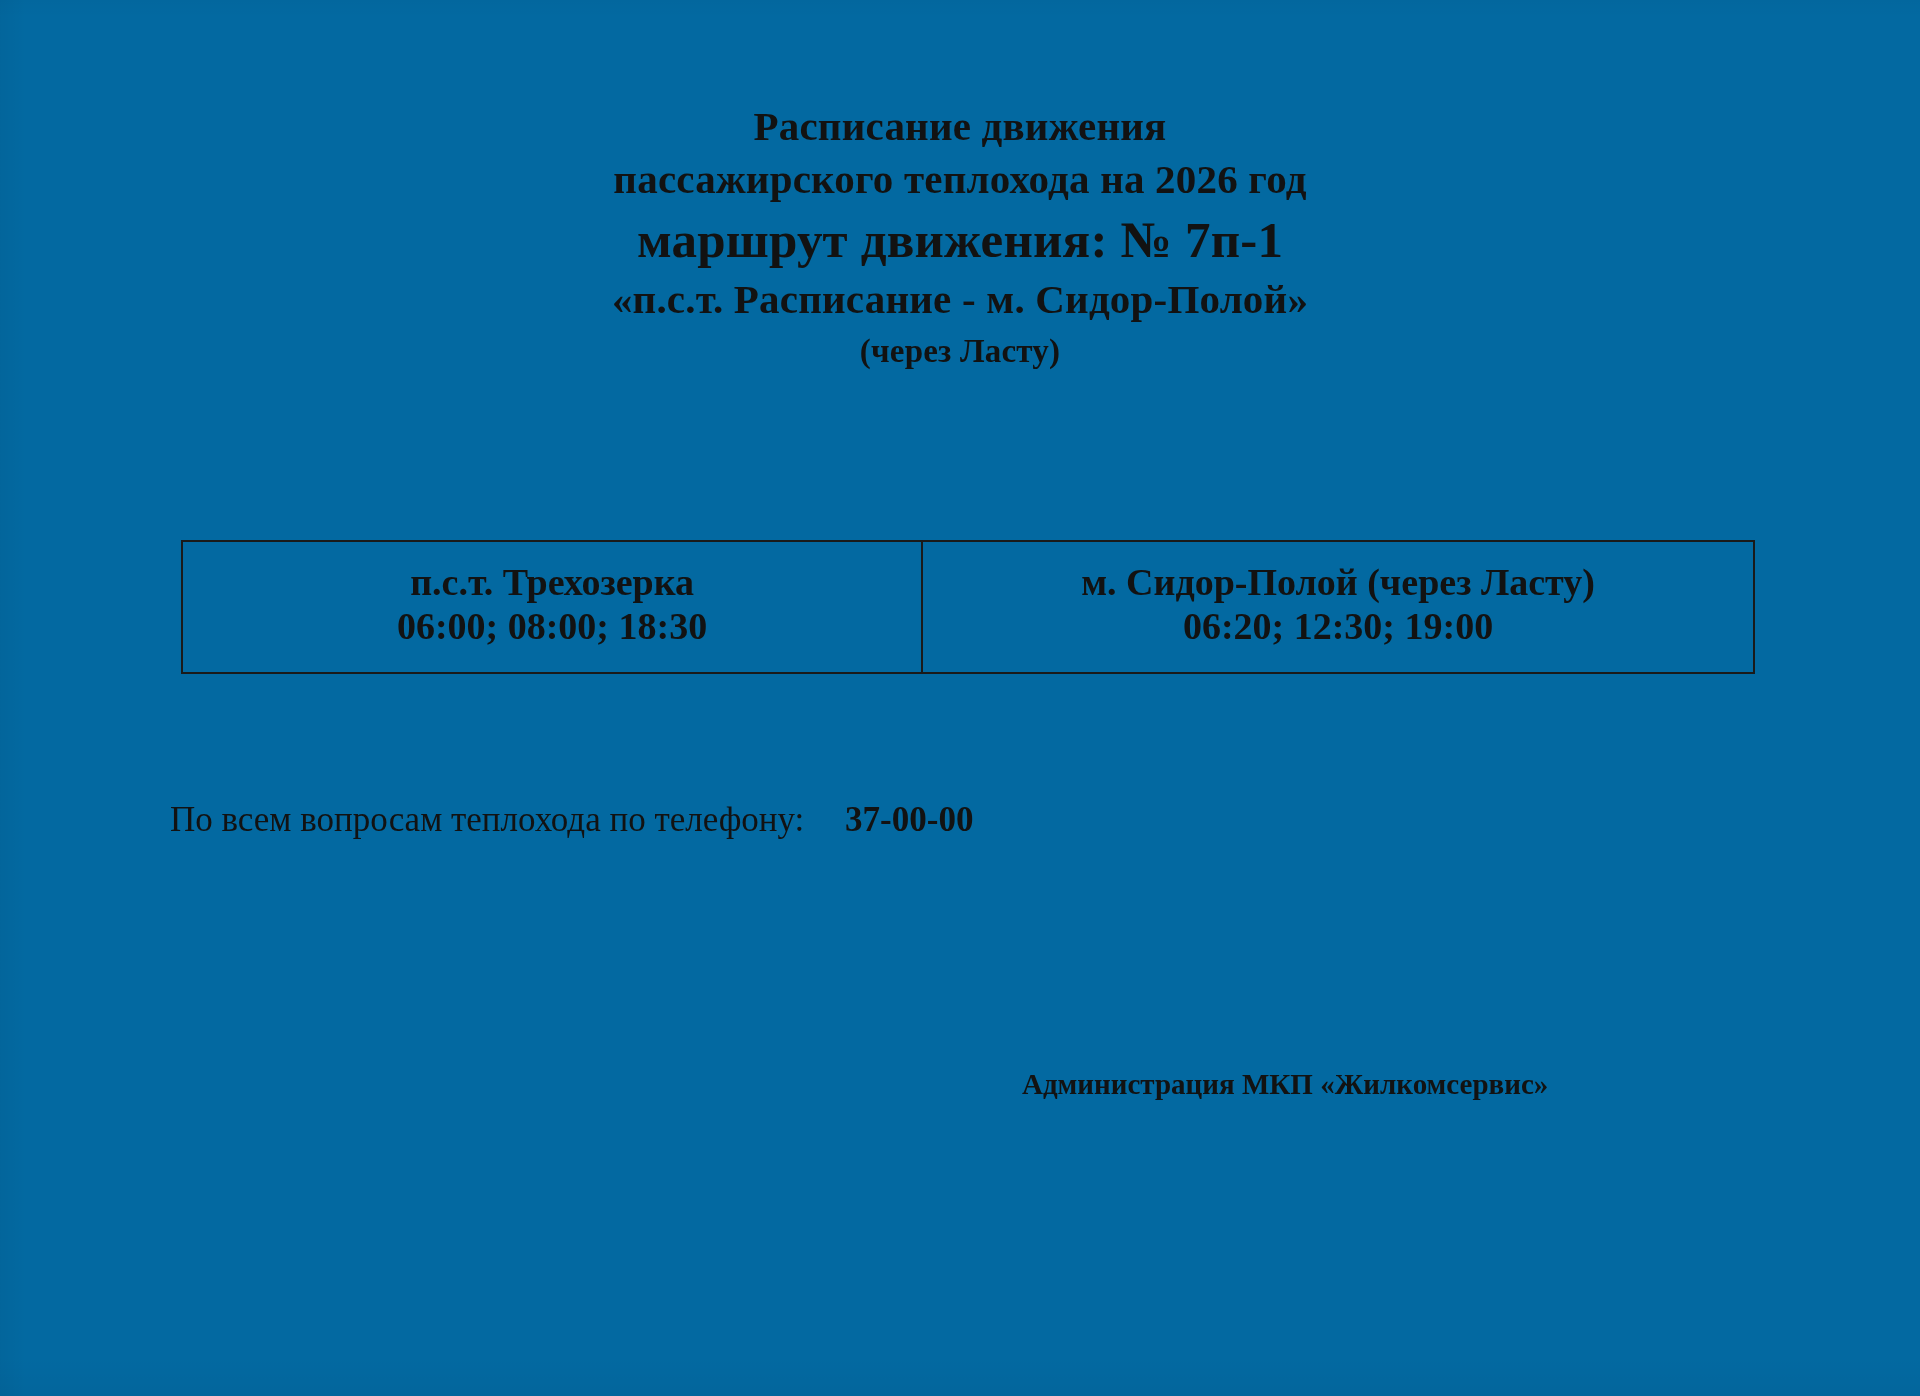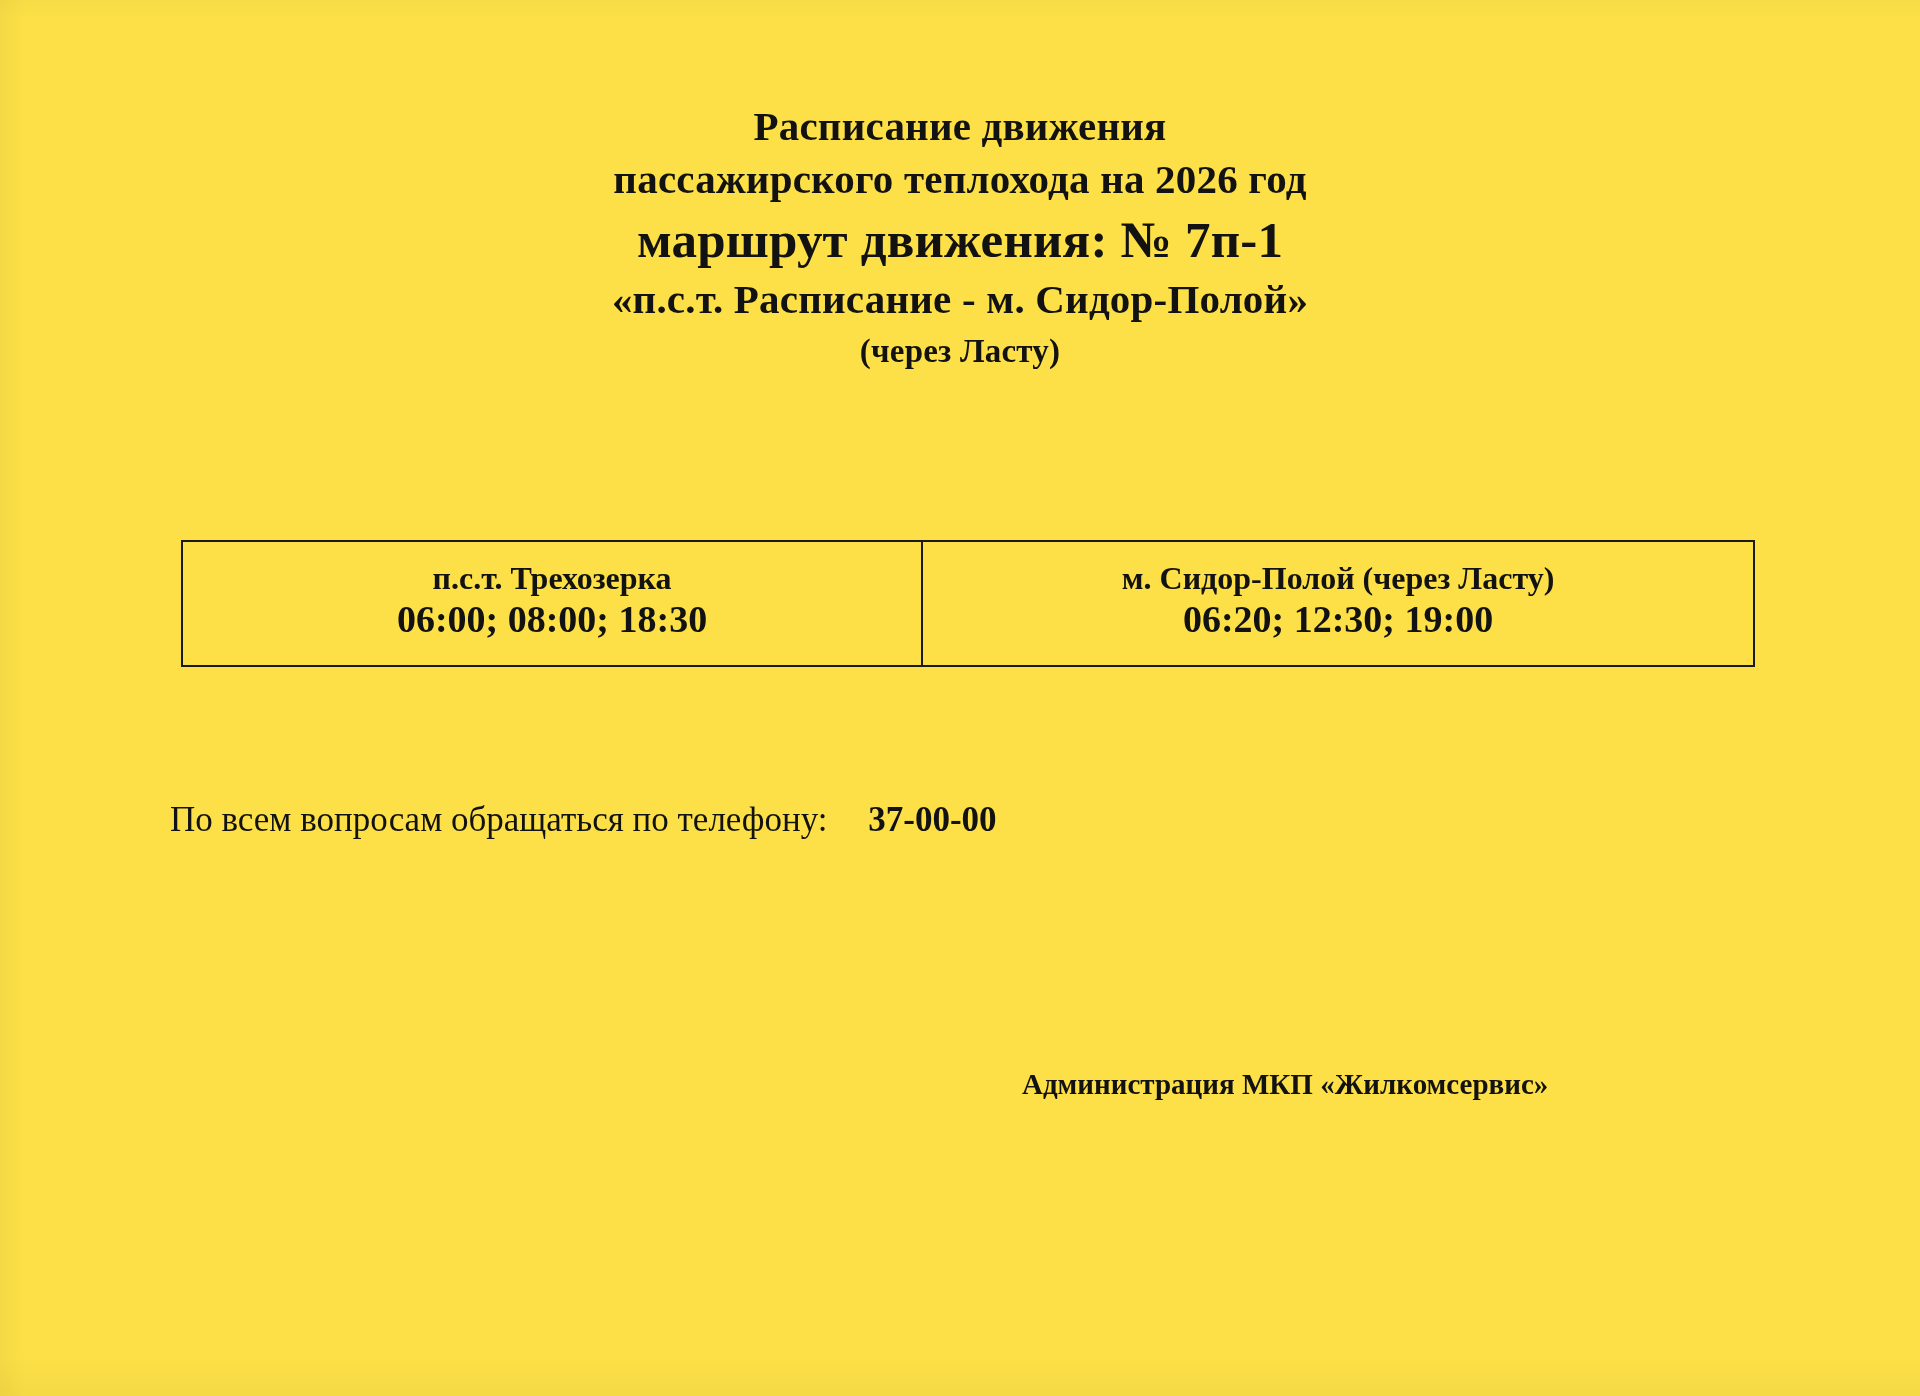--- a/index.html
+++ b/index.html
@@ -12,21 +12,21 @@
     height: 1396px;
     position: relative;
     font-family: "Liberation Serif", "DejaVu Serif", serif;
     color: #121212;
     overflow: hidden;
   }
 
   .page {
     position: absolute;
     inset: 0;
-    background: #fde047;
+    background: #0369a1;
   }
 
   
   .page::before {
     content: "";
     position: absolute;
     inset: 0;
     background:
       linear-gradient(to right, rgba(0,0,0,0.035) 0px, rgba(0,0,0,0.0) 26px),
       linear-gradient(to bottom, rgba(0,0,0,0.02) 0px, rgba(0,0,0,0.0) 18px),
@@ -64,21 +64,21 @@
   .schedule-table td {
     border: 2px solid #1a1a1a;
     text-align: center;
     vertical-align: middle;
     padding: 18px 10px 24px 10px;
   }
   .col-left  { width: 47%; }
   .col-right { width: 53%; }
 
   .stop-name {
-    font-size: 32px;
+    font-size: 38px;
     font-weight: bold;
     white-space: nowrap;
   }
   .stop-times {
     font-size: 38px;
     font-weight: bold;
     white-space: nowrap;
   }
 
   .contact-line {
@@ -125,19 +125,19 @@
       </td>
       <td class="col-right">
         <div class="stop-name">м. Сидор-Полой (через Ласту)</div>
         <div class="stop-times">06:20; 12:30; 19:00</div>
       </td>
     </tr>
   </tbody>
     </table>
 
   <div class="contact-line">
-    <span>По всем вопросам обращаться по телефону:</span>
+    <span>По всем вопросам теплохода по телефону:</span>
     <span class="phone">37-00-00</span>
   </div>
 
   <div class="signature">Администрация МКП «Жилкомсервис»</div>
 
 </div>
 
 </body></html>

